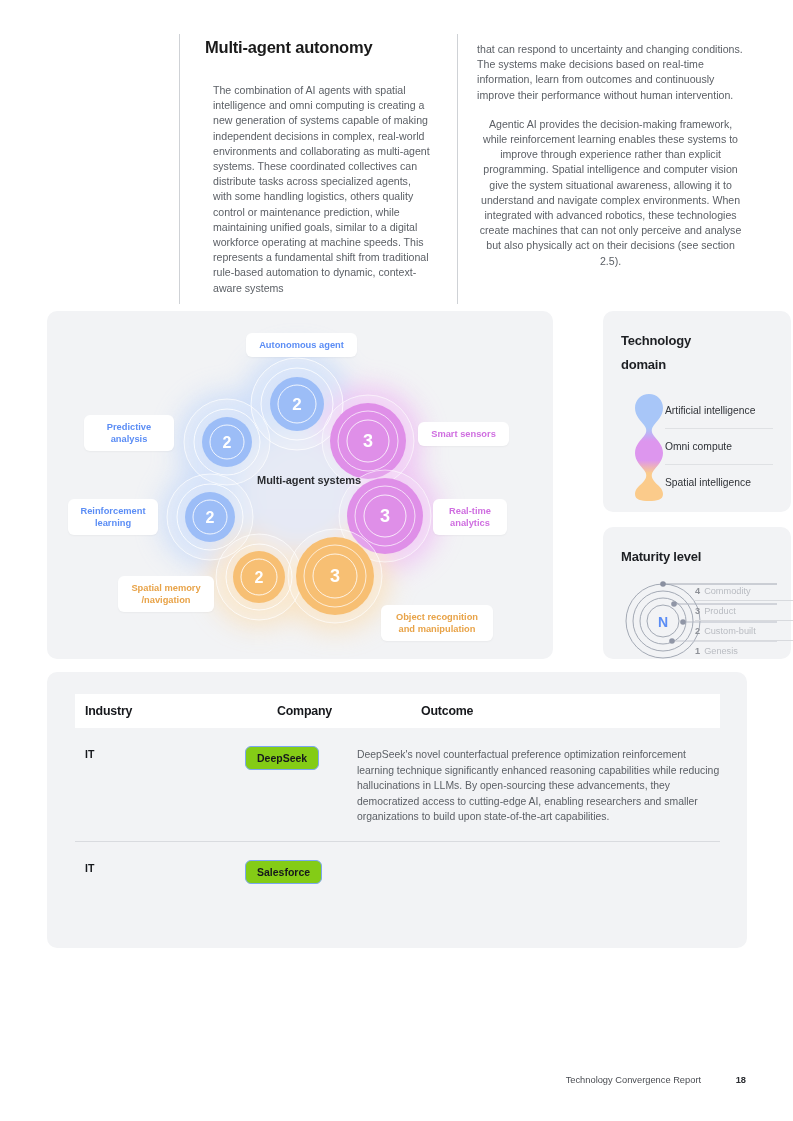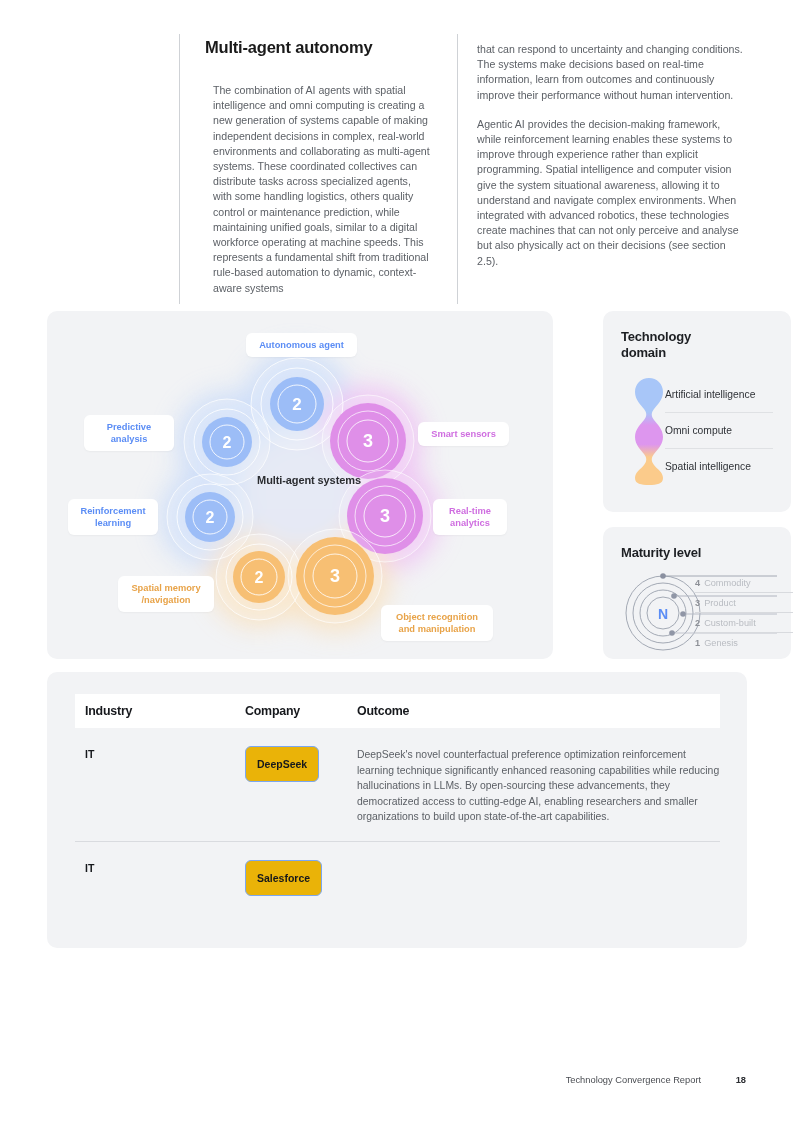--- a/index.html
+++ b/index.html
@@ -19,21 +19,21 @@
   .col-left{width:262px;padding-left:25px;}
   .col-right{width:296px;margin-left:17px;}
   .title{
     font-size:16.5px;font-weight:bold;color:#1a1a1a;margin:4px 0 0 0;
     letter-spacing:-0.2px;
   }
   .para{
     font-size:10.6px;line-height:15.2px;color:#5c6066;margin:8px;
   }
   .col-left .para{margin-top:26px;}
-  .col-right .para+.para{margin-top:14px;}
+  .col-right .para+.para{margin-top:14px;text-align:center;}
 
   
   .diagram-wrap{position:absolute;left:47px;top:311px;width:700px;height:348px;}
   .panel{background:#f2f3f5;border-radius:10px;position:absolute;}
   .panel-diagram{left:0;top:0;width:506px;height:348px;overflow:hidden;}
 
   .bubbles{position:absolute;left:0;top:0;width:506px;height:348px;}
   .bubbles svg{position:absolute;left:0;top:0;}
 
   .center-label{
@@ -49,21 +49,21 @@
     box-shadow:0 1px 2px rgba(0,0,0,0.04);
   }
   .tag.blue{color:#5b8df5;}
   .tag.purple{color:#cf6ee0;}
   .tag.orange{color:#e8a348;}
 
   
   .panel-domain{left:556px;top:0px;width:188px;height:201px;}
   .panel-maturity{left:556px;top:216px;width:188px;height:132px;}
   .panel-h{
-    font-size:13px;font-weight:bold;color:#1d1f23;line-height:16px;
+    font-size:13px;font-weight:bold;color:#1d1f23;line-height:24px;
     margin:0;letter-spacing:-0.2px;
   }
   .panel-pad{padding:18px 18px 0 18px;}
 
   .legend-rows{position:relative;margin-top:16px;padding-left:44px;}
   .legend-blob{position:absolute;left:13px;top:-2px;}
   .legend-row{
     font-size:10.3px;color:#2f3237;height:35px;display:flex;align-items:center;
     border-bottom:1px solid #dfe1e4;
   }
@@ -79,38 +79,38 @@
   .mat-row:last-child{border-bottom:none;}
   .mat-row b{color:#8d9097;font-weight:bold;margin-right:4px;}
 
   
   .table-panel{
     position:absolute;left:47px;top:672px;width:700px;height:276px;
     background:#f2f3f5;border-radius:10px;
   }
   .tbl{position:absolute;left:28px;top:22px;width:645px;}
   .tbl-head{
-    background:#ffffff;display:flex;height:34px;align-items:center;
+    background:#ffffff;display:flex;height:34px;align-items:center;gap:32px;
   }
   .tbl-head div{
     font-size:12.4px;font-weight:bold;color:#16181c;letter-spacing:-0.2px;
   }
   .c1{width:170px;padding-left:10px;box-sizing:border-box;}
   .c2{width:112px;}
   .c3{flex:1;}
   .tbl-row{display:flex;padding:18px 0 16px 0;}
   .tbl-row+.tbl-row{border-top:1px solid #d9dbdf;}
   .cell-industry{
     width:170px;padding-left:10px;box-sizing:border-box;
     font-size:10.5px;font-weight:bold;color:#16181c;padding-top:2px;
   }
   .cell-company{width:112px;}
   .pill{
     display:inline-block;border:1px solid #7ba7f2;border-radius:6px;
-    background:#eab308;padding:11px 11px;font-size:10.5px;font-weight:bold;
+    background:#84cc16;padding:5px 11px;font-size:10.5px;font-weight:bold;
     color:#16181c;
   }
   .cell-outcome{
     flex:1;font-size:10.4px;line-height:15.6px;color:#5c6066;padding-top:1px;
   }
 
   
   .footer{
     position:absolute;right:47px;top:1075px;
     font-size:9.3px;color:#4a4d52;

